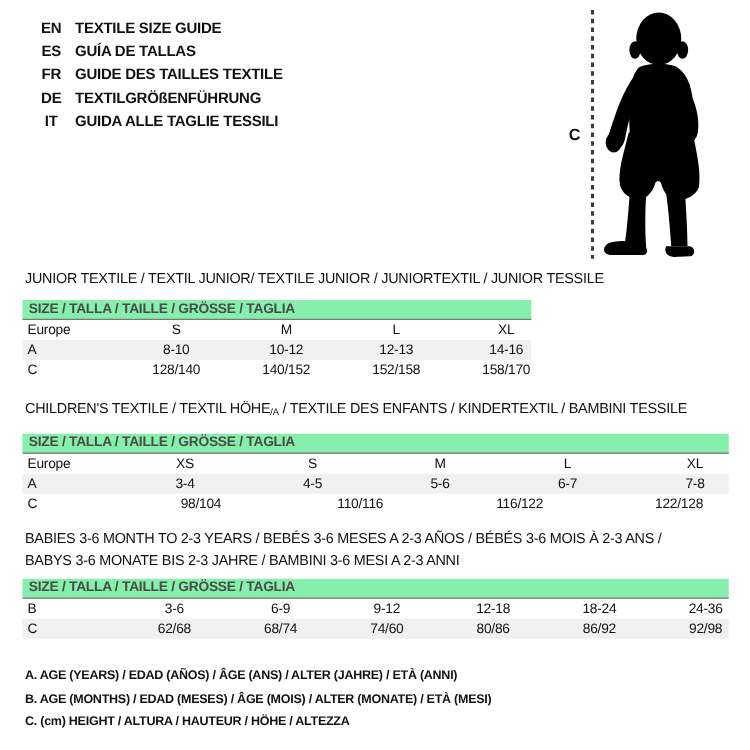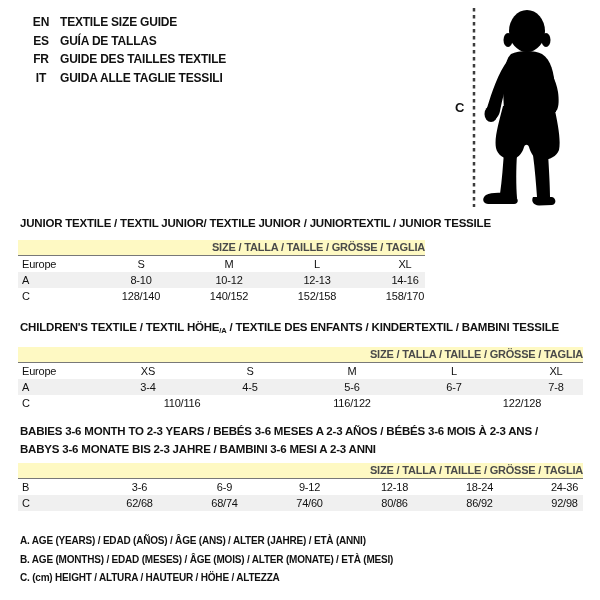--- a/index.html
+++ b/index.html
@@ -17,36 +17,36 @@
   .lang-row { display:flex; line-height:18.7px; font-size:12px; font-weight:bold; letter-spacing:-0.2px;text-align:center; }
   .lang-code { width:38px; }
   .lang-title { }
 
   
   .fig-dash { position:absolute; left:470px; top:0; }
   .fig-label { position:absolute; left:455px; top:100px; font-size:13px; font-weight:bold; }
   .fig-baby { position:absolute; left:480px; top:0; }
 
   
-  .sec-title { position:absolute; left:20px; font-size:11.5px; font-weight:bold; letter-spacing:-0.2px; white-space:nowrap; }
+  .sec-title { position:absolute; left:20px; font-size:11.5px; font-weight:normal; letter-spacing:-0.2px; white-space:nowrap; }
   .t1-title { top:217px; }
   .t2-title { top:321px; }
   .t3-title { top:423px; line-height:17.5px; white-space:normal; width:560px; }
   .sub-script { font-size:7.5px; vertical-align:-2px; }
 
   
   .size-table { position:absolute; left:18px; }
   .st-w1 { width:407px; top:240px; }
   .st-w2 { width:565px; top:347px; }
   .st-w3 { width:565px; top:463px; }
   .st-header {
     height:16px; line-height:15px;
-    background:#fef9c3; border-bottom:1px solid #787878;
+    background:#86efac; border-bottom:1px solid #787878;
     color:#4a4a4a; font-weight:bold; font-size:11px;
-    padding-left:5px; letter-spacing:-0.2px;text-align:right;
+    padding-left:5px; letter-spacing:-0.2px;
   }
   .st-row { display:flex; height:16px; line-height:16px; font-size:11px; letter-spacing:-0.2px;gap:48px; }
   .st-row.shaded { background:#f0f0f0; }
   .st-label { width:55px; padding-left:4px; flex:none; }
   .st-cell { flex:1; text-align:center; }
 
   
   .notes { position:absolute; left:20px; top:532px; }
   .note-line { font-size:10px; font-weight:bold; line-height:18.6px; letter-spacing:-0.2px; }
 </style>
@@ -58,20 +58,24 @@
     <span class="lang-code">EN</span>
     <span class="lang-title">TEXTILE SIZE GUIDE</span>
   </div>
   <div class="lang-row">
     <span class="lang-code">ES</span>
     <span class="lang-title">GUÍA DE TALLAS</span>
   </div>
   <div class="lang-row">
     <span class="lang-code">FR</span>
     <span class="lang-title">GUIDE DES TAILLES TEXTILE</span>
+  </div>
+  <div class="lang-row">
+    <span class="lang-code">DE</span>
+    <span class="lang-title">TEXTILGRÖßENFÜHRUNG</span>
   </div>
   <div class="lang-row">
     <span class="lang-code">IT</span>
     <span class="lang-title">GUIDA ALLE TAGLIE TESSILI</span>
   </div>
 </div>
 
 <svg class="fig-dash" width="8" height="215">
   <line x1="4" y1="8" x2="4" y2="207" stroke="#3c3c3c" stroke-width="2.5" stroke-dasharray="3.5 3.5"></line>
 </svg>
@@ -134,20 +138,21 @@
   <div class="st-row shaded">
     <span class="st-label">A</span>
     <span class="st-cell">3-4</span>
     <span class="st-cell">4-5</span>
     <span class="st-cell">5-6</span>
     <span class="st-cell">6-7</span>
     <span class="st-cell">7-8</span>
   </div>
   <div class="st-row">
     <span class="st-label">C</span>
+    <span class="st-cell">98/104</span>
     <span class="st-cell">110/116</span>
     <span class="st-cell">116/122</span>
     <span class="st-cell">122/128</span>
   </div>
 </div>
 
 <div class="sec-title t3-title">
   <div>BABIES 3-6 MONTH TO 2-3 YEARS / BEBÉS 3-6 MESES A 2-3 AÑOS / BÉBÉS 3-6 MOIS À 2-3 ANS /</div>
   <div>BABYS 3-6 MONATE BIS 2-3 JAHRE / BAMBINI 3-6 MESI A 2-3 ANNI</div>
 </div>

